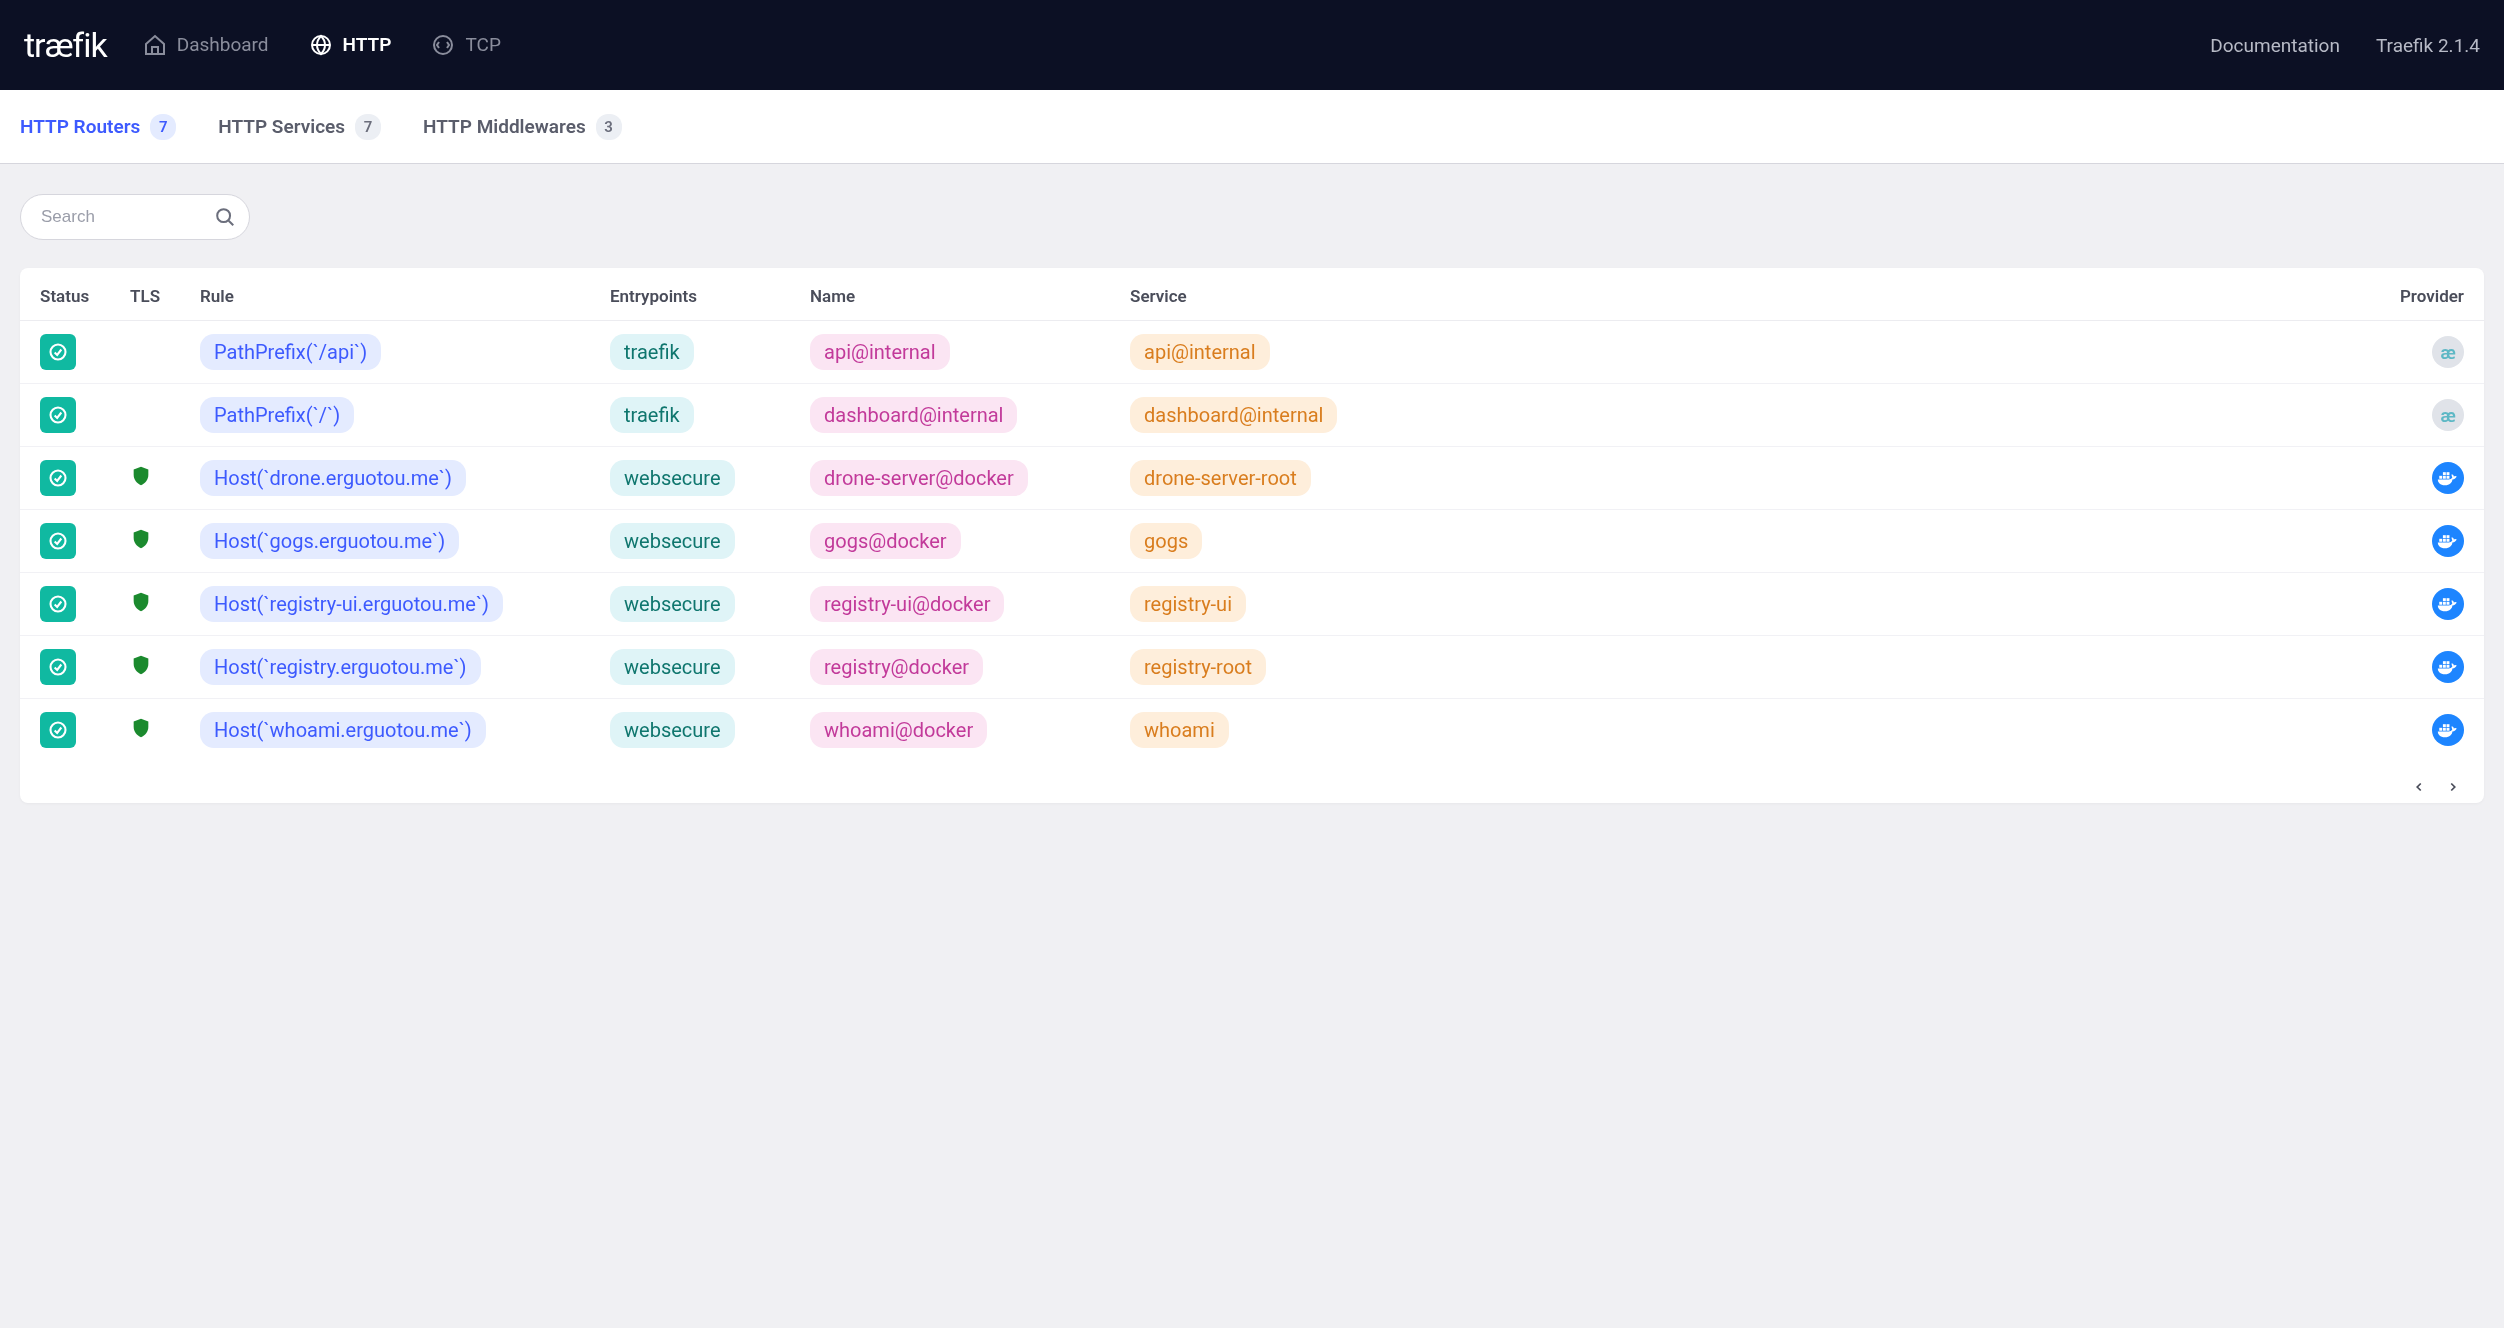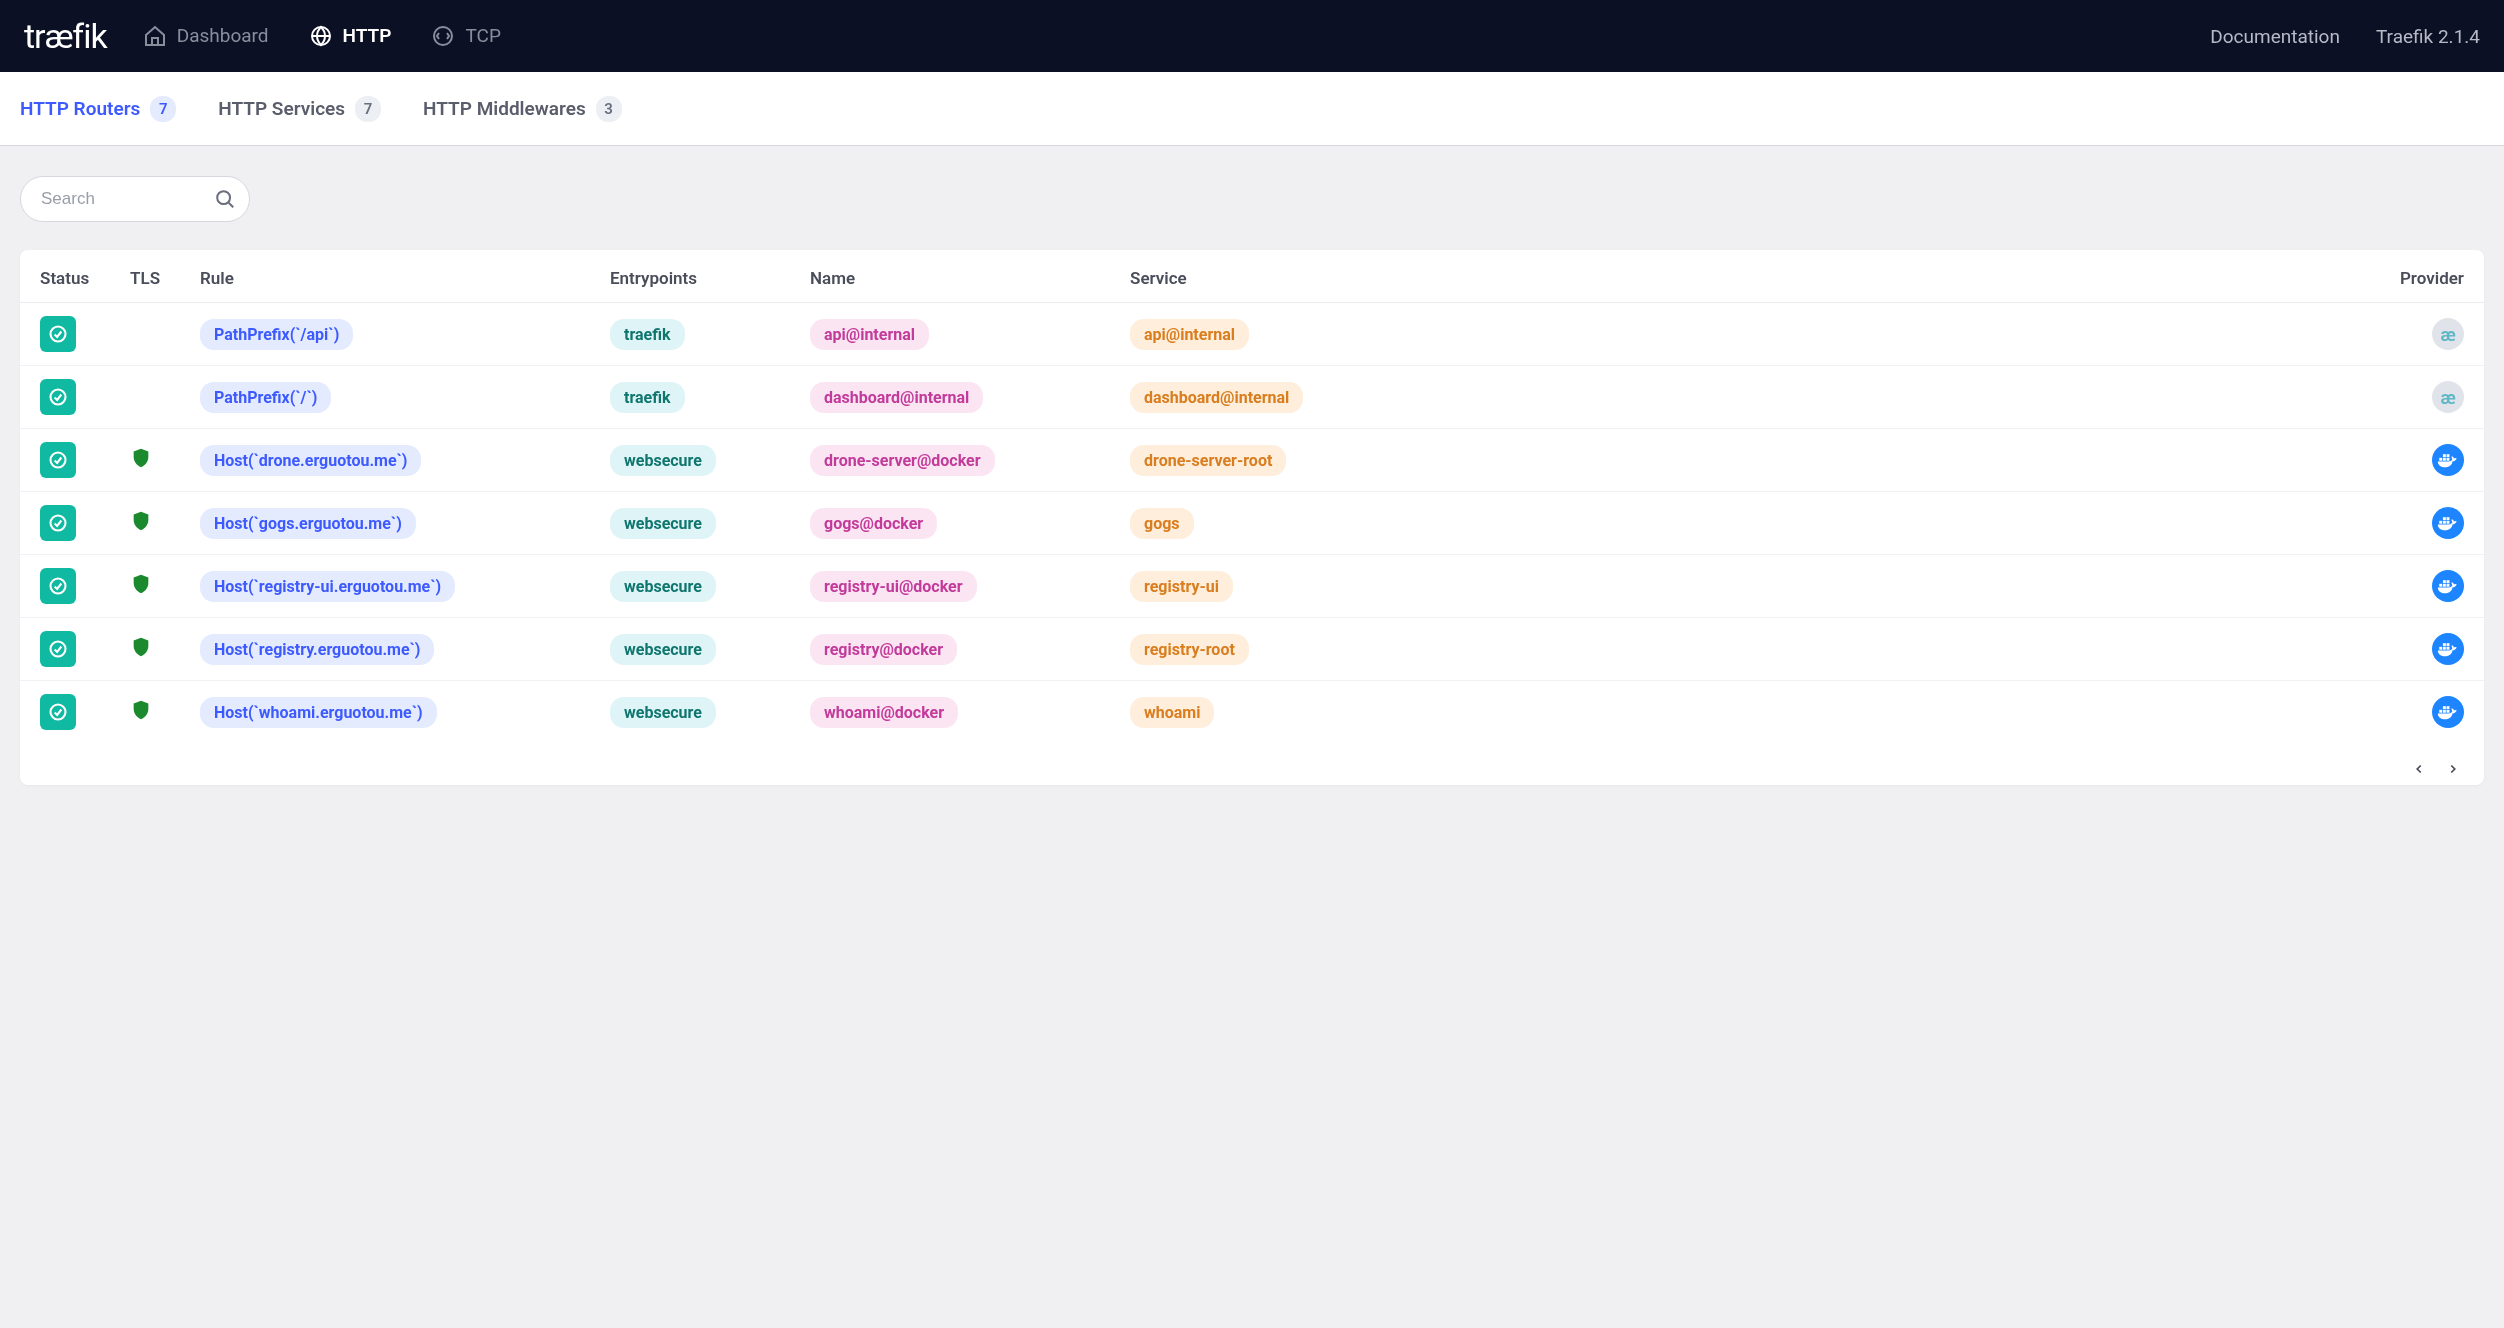--- a/index.html
+++ b/index.html
@@ -5,21 +5,21 @@
   * { box-sizing: border-box; margin: 0; padding: 0; }
   body {
     font-family: -apple-system, BlinkMacSystemFont, "Segoe UI", Roboto, "Helvetica Neue", Arial, sans-serif;
     background: #f0f0f3;
     color: #2c2c3a;
     font-size: 16px;
   }
   
   .topbar {
     background: #0c1024;
-    height: 72px;
+    height: 90px;
     display: flex;
     align-items: center;
     padding: 0 24px;
     color: #fff;
   }
   .logo {
     font-size: 34px;
     font-weight: 400;
     letter-spacing: -1px;
     margin-right: 36px;
@@ -156,22 +156,22 @@
   .status-ok svg { width: 20px; height: 20px; color: #fff; }
 
   
   .tls-shield svg { width: 22px; height: 26px; color: #1b8a2e; }
 
   
   .chip {
     display: inline-block;
     padding: 6px 14px;
     border-radius: 14px;
-    font-size: 16px;
-    font-weight: 700;
+    font-size: 20px;
+    font-weight: 400;
   }
   .chip-rule { background: #e4ebff; color: #3d5afe; }
   .chip-entry { background: #dff4f7; color: #0f766e; }
   .chip-name { background: #fbe5f3; color: #c23a9a; }
   .chip-service { background: #feeedb; color: #d97d1e; }
 
   
   .provider-icon {
     width: 32px;
     height: 32px;

